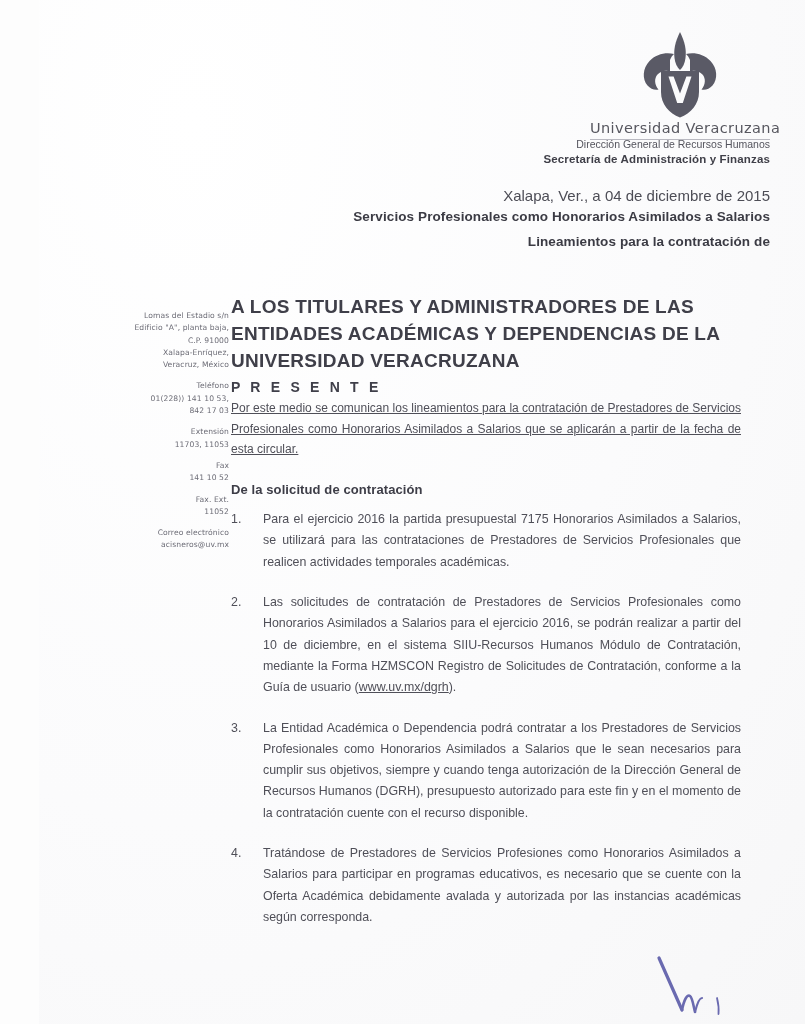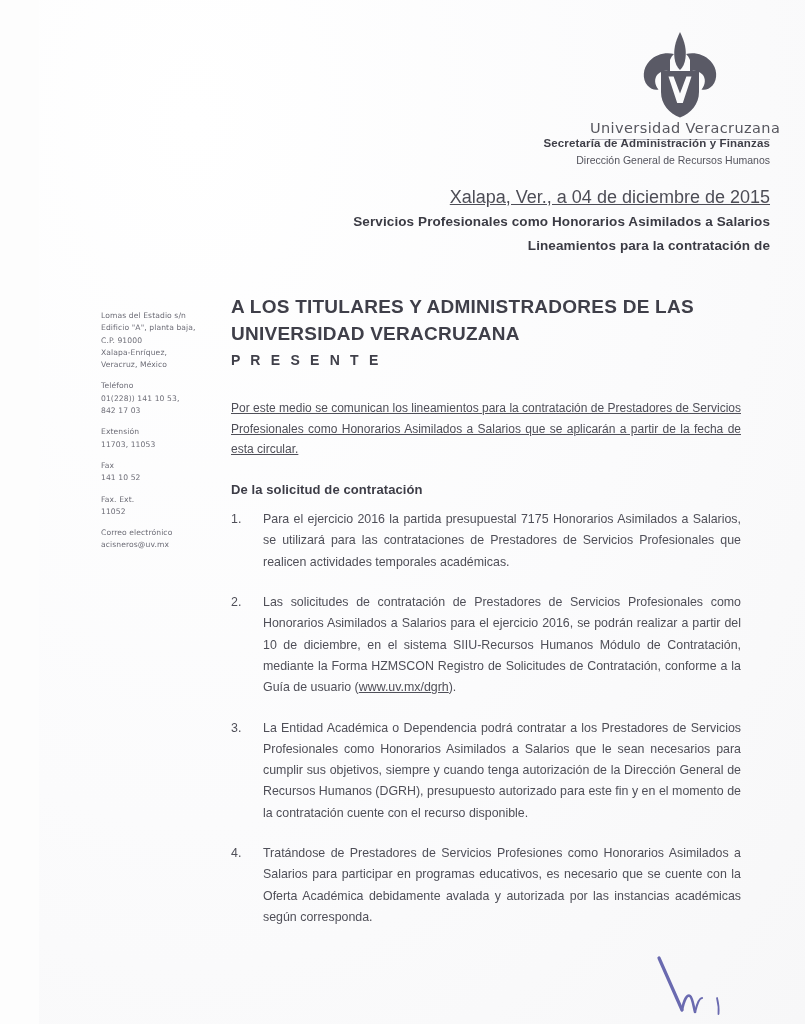--- a/index.html
+++ b/index.html
@@ -85,41 +85,40 @@
     right: 35px;
     text-align: right;
     width: 560px;
   }
   #circular-id {
     font-size: 12.5px;
     color: #4d4d56;
     line-height: 1.55;
   }
   #circular-date {
-    font-size: 18px;
+    font-size: 15px;
     color: #4d4d56;
     line-height: 1.55;
-    text-decoration: underline;
   }
   .doc-title-line {
     font-size: 13.5px;
     font-weight: bold;
     color: #3b3b44;
     line-height: 1.5;
     letter-spacing: 0.1px;
   }
   #doc-title-1 { margin-top: 4px; }
 
   
   #sidebar {
     position: absolute;
     left: 62px;
     top: 310px;
     width: 128px;
-    text-align: left;
+    text-align: right;
     font-family: "DejaVu Sans", sans-serif;
     font-size: 7.6px;
     color: #6c6c76;
     line-height: 1.62;
     letter-spacing: 0.1px;
   }
   .sb-group { margin-bottom: 9px; }
   .sb-label { display: block; }
   .sb-value { display: block; }
 
@@ -226,22 +225,22 @@
         <path d="M31 41 L69 41 L69 62 C69 74 61 83.5 50 87.5 C39 83.5 31 74 31 62 Z
                  M38.5 46.5 L47.2 73 L50 73 L50 63.5 L43.6 46.5 Z
                  M61.5 46.5 L52.8 73 L50 73 L50 63.5 L56.4 46.5 Z" fill-rule="evenodd"></path>
       </g>
     </svg>
     <div id="logo-wordmark">Universidad Veracruzana</div>
     <div id="logo-rule"></div>
   </div>
 
   <div id="dept-block">
+    <div id="dept-secondary">Dirección General de Recursos Humanos</div>
     <div id="dept-primary">Secretaría de Administración y Finanzas</div>
-    <div id="dept-secondary">Dirección General de Recursos Humanos</div>
   </div>
 
   <div id="circular-block">
     <div id="circular-date">Xalapa, Ver., a 04 de diciembre de 2015</div>
     <div id="doc-title-2" class="doc-title-line">Servicios Profesionales como Honorarios Asimilados a Salarios</div>
     <div id="doc-title-1" class="doc-title-line">Lineamientos para la contratación de</div>
   </div>
 
   <div id="sidebar">
       <div class="sb-group">
@@ -269,20 +268,21 @@
         <span class="sb-value">11052</span>
       </div>
       <div class="sb-group">
         <span class="sb-label">Correo  electrónico</span>
         <span class="sb-value">acisneros@uv.mx</span>
       </div>
     </div>
 
   <div id="addressee">
     <div class="addressee-line">A LOS TITULARES Y ADMINISTRADORES DE LAS</div>
+    <div class="addressee-line">ENTIDADES ACADÉMICAS Y DEPENDENCIAS DE LA</div>
     <div class="addressee-line">UNIVERSIDAD VERACRUZANA</div>
     <div id="presente">P R E S E N T E</div>
   </div>
 
   <div id="body-col">
     <p id="intro">Por este medio se comunican los lineamientos para la contratación de Prestadores de Servicios Profesionales como Honorarios Asimilados a Salarios que se aplicarán a partir de la fecha de esta circular.</p>
     <h2 id="section-heading">De la solicitud de contratación</h2>
     <ol id="clauses">
         <li><span class="num">1.</span><span>Para el ejercicio 2016 la partida presupuestal 7175 Honorarios Asimilados a Salarios, se utilizará para las contrataciones de Prestadores de Servicios Profesionales que realicen actividades temporales académicas.</span></li>
         <li><span class="num">2.</span><span><span>Las solicitudes de contratación de Prestadores de Servicios Profesionales como Honorarios Asimilados a Salarios para el ejercicio 2016, se podrán realizar a partir del 10 de diciembre, en el sistema SIIU-Recursos Humanos Módulo de Contratación, mediante la Forma HZMSCON Registro de Solicitudes de Contratación, conforme a la Guía de usuario (</span><a class="inline-link">www.uv.mx/dgrh</a><span>).</span></span></li>

